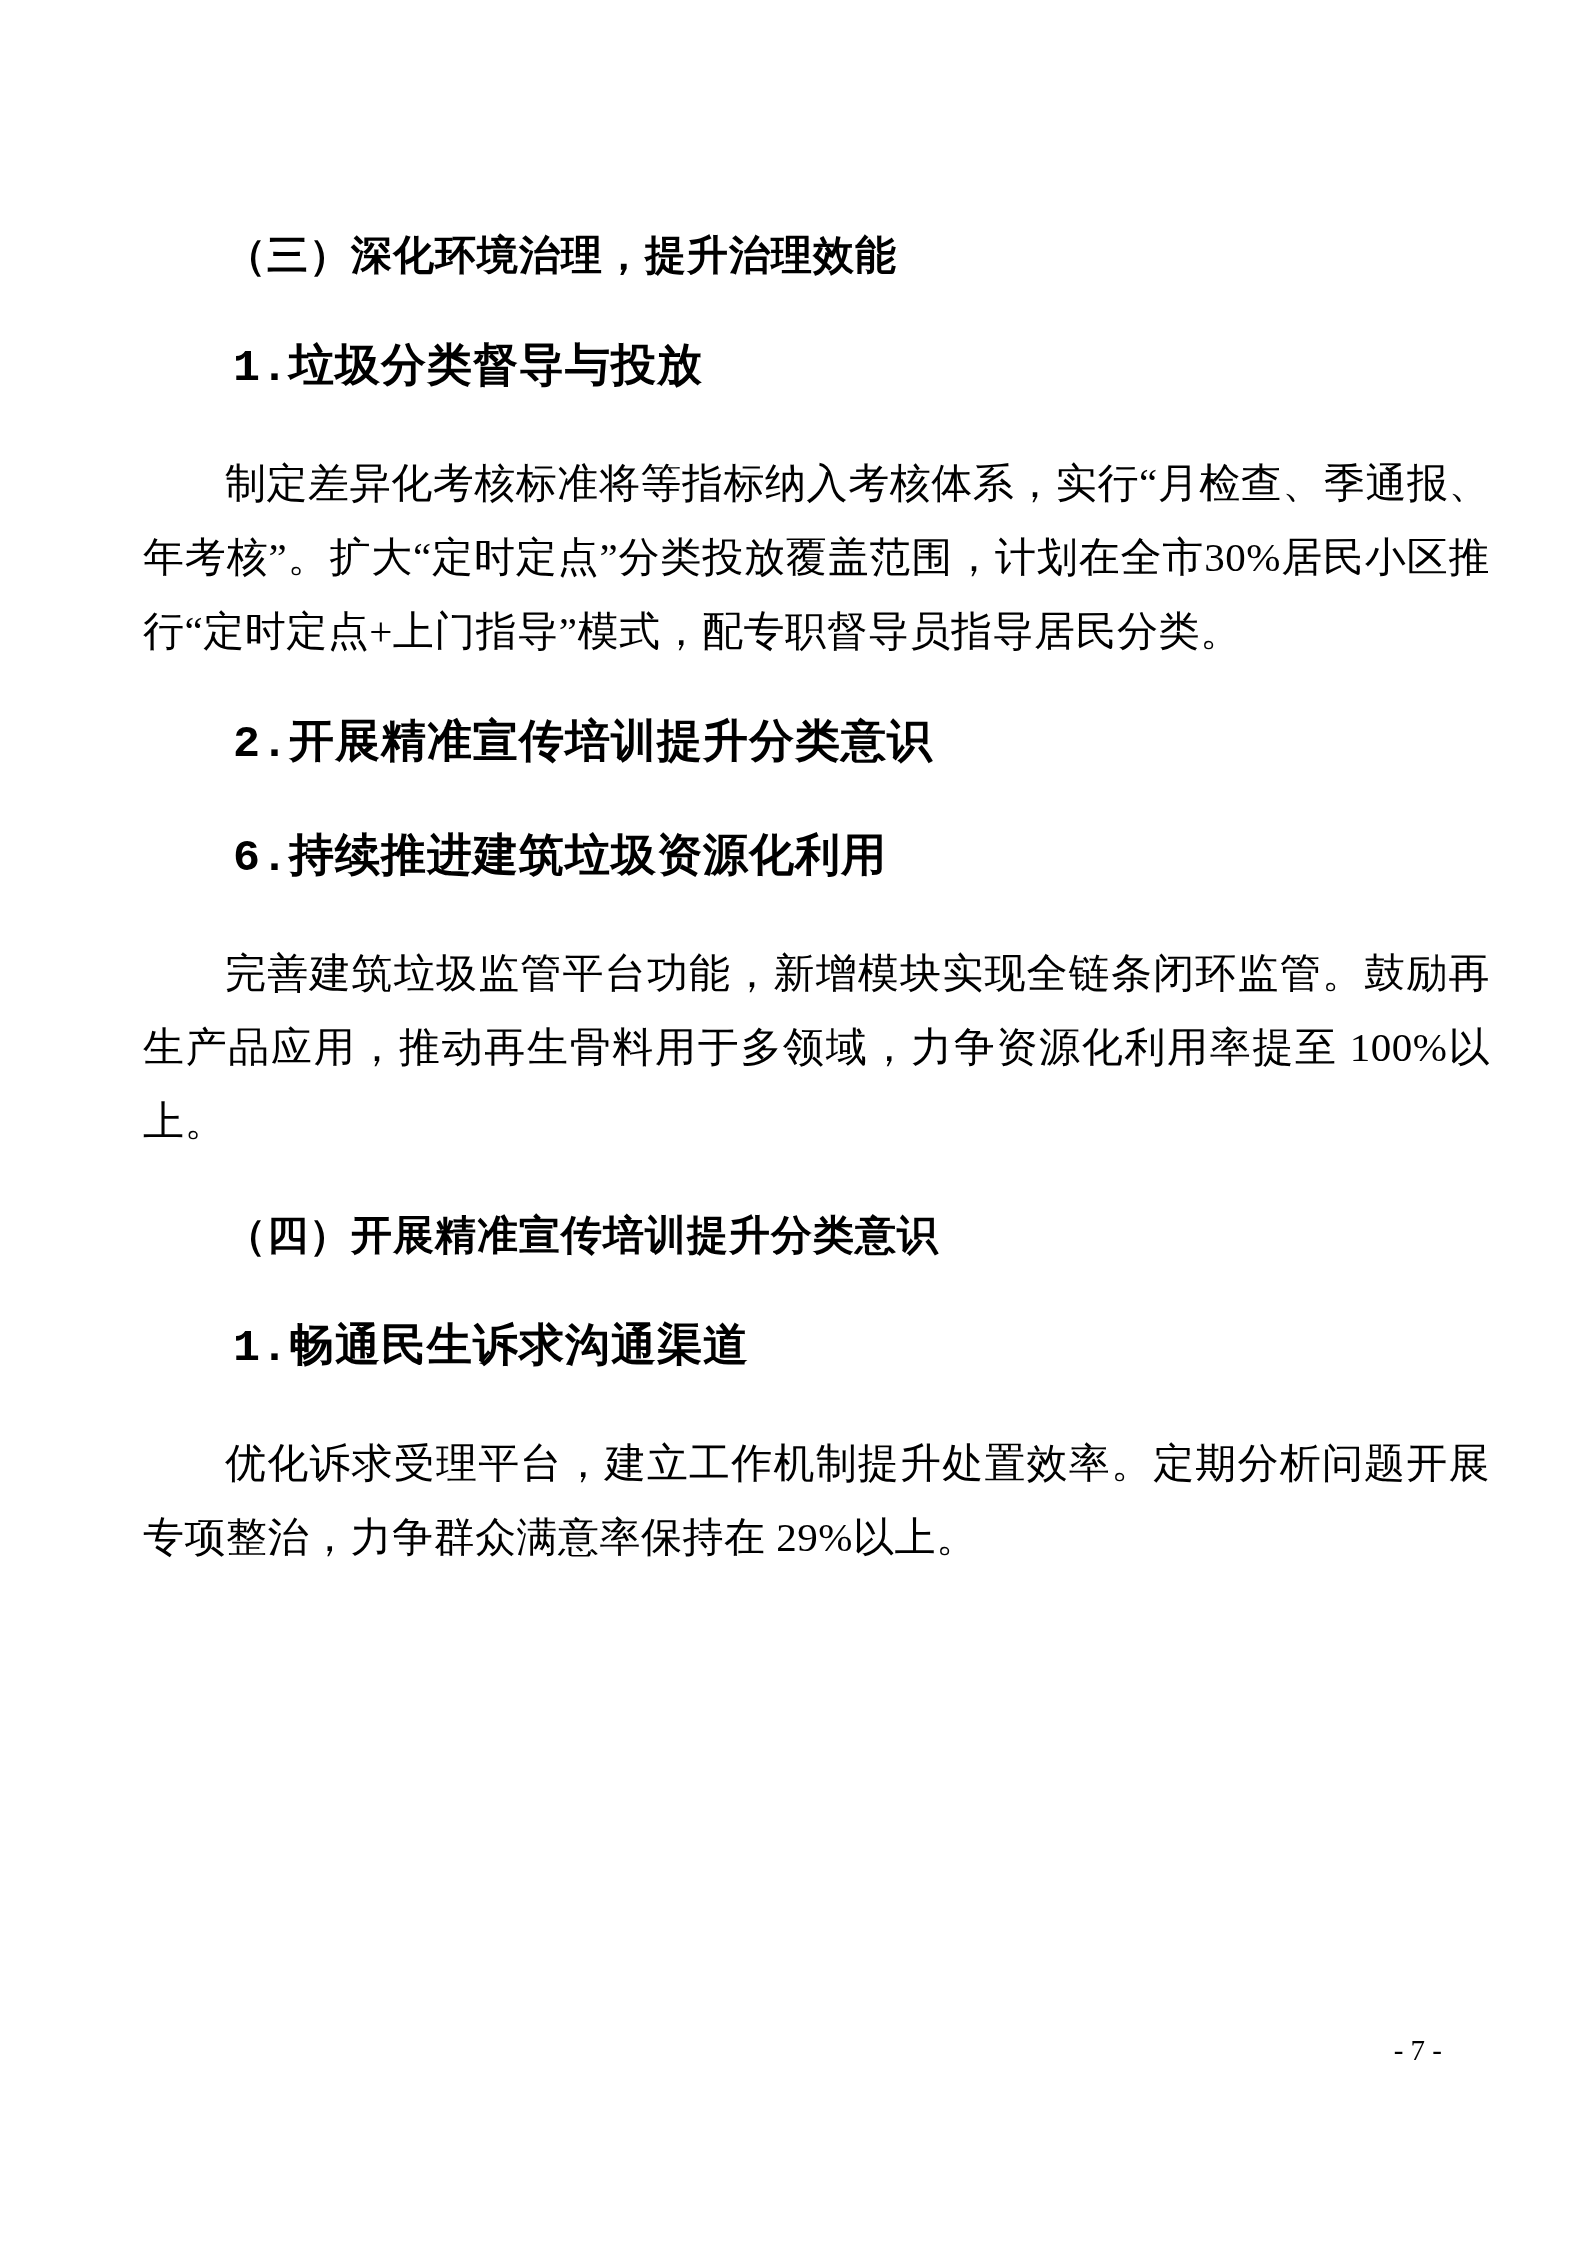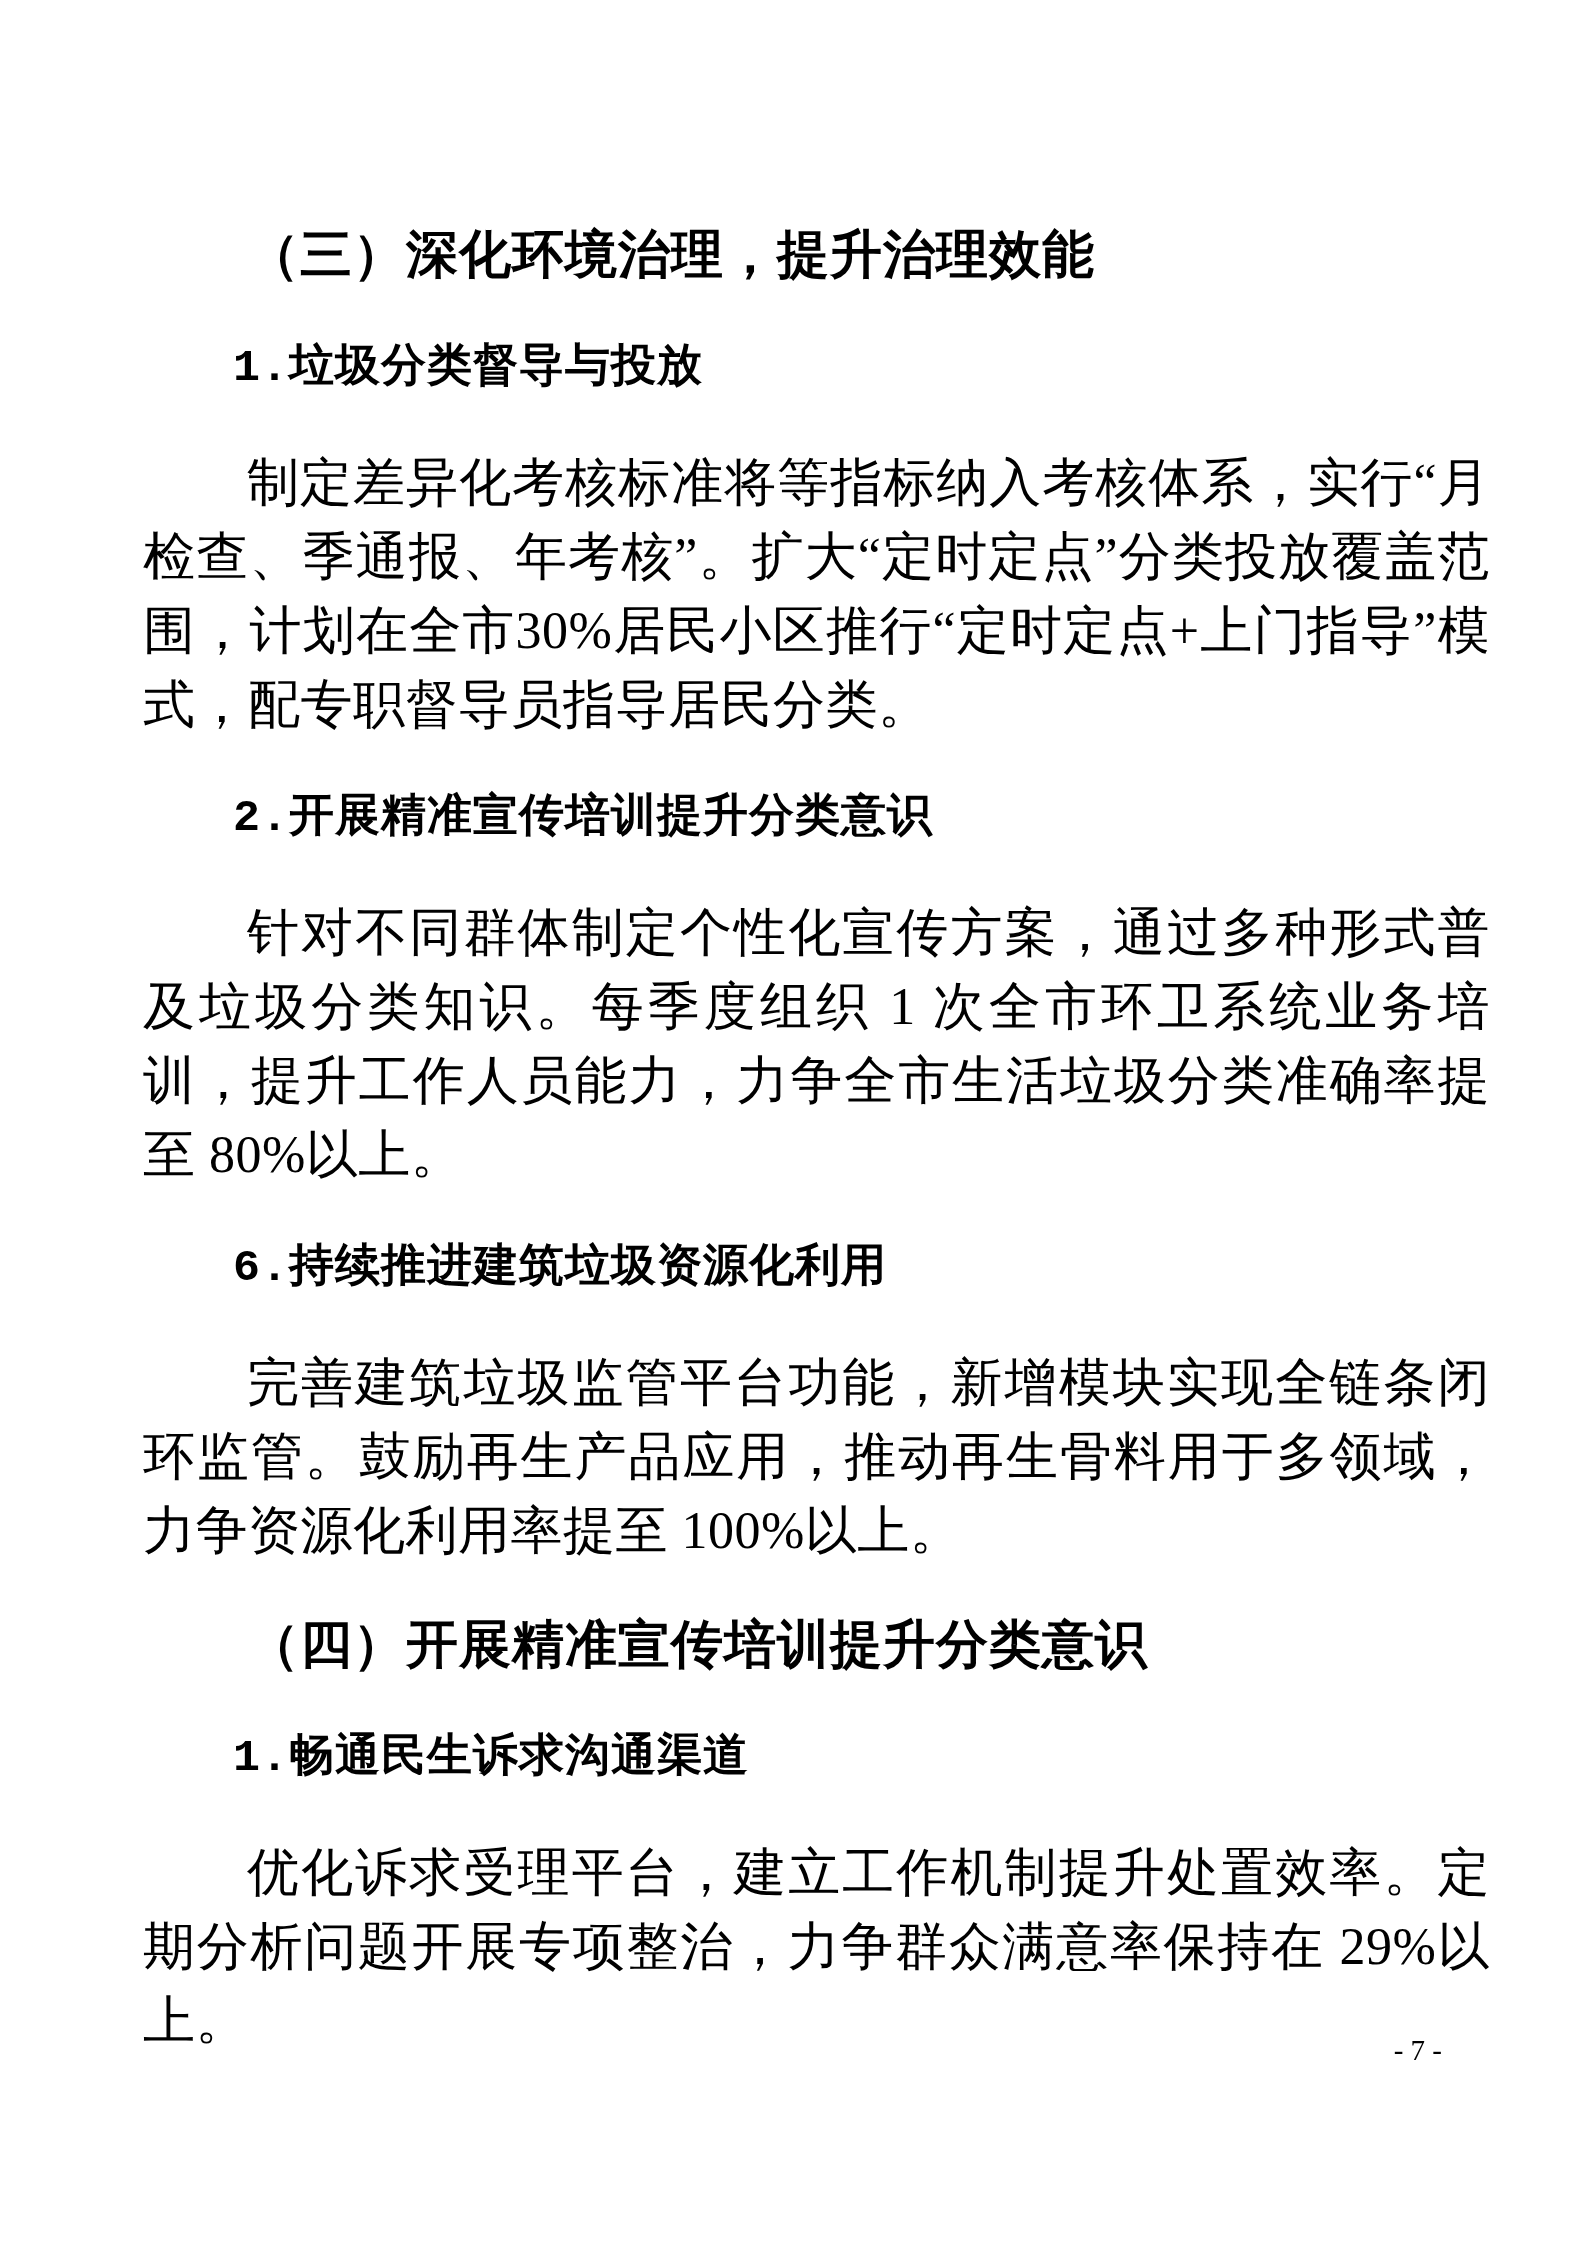--- a/index.html
+++ b/index.html
@@ -18,21 +18,21 @@
   }
   .content {
     position: absolute;
     left: 143px;
     right: 98px;
     top: 218px;
   }
   .blk {
     margin: 40px 0 0 0;
     text-indent: 2em;
-    font-size: 52px;
+    font-size: 41px;
     line-height: 74px;
     font-weight: normal;
   }
   .blk:first-child {
     margin-top: 0;
   }
   .section-heading {
     font-family: "Liberation Serif", "DejaVu Serif", serif;
     font-weight: bold;
     letter-spacing: 1px;
@@ -64,21 +64,20 @@
 <div class="page">
   <main class="content">
     <h2 class="blk section-heading">（三）深化环境治理，提升治理效能</h2>
 
     <h3 class="blk subsection-heading">1.垃圾分类督导与投放</h3>
 
     <p class="blk paragraph">制定差异化考核标准将等指标纳入考核体系，实行“月检查、季通报、年考核”。扩大“定时定点”分类投放覆盖范围，计划在全市30%居民小区推行“定时定点+上门指导”模式，配专职督导员指导居民分类。</p>
 
     <h3 class="blk subsection-heading">2.开展精准宣传培训提升分类意识</h3>
 
-    <p class="blk paragraph">针对不同群体制定个性化宣传方案，通过多种形式普及垃圾分类知识。每季度组织 1 次全市环卫系统业务培训，提升工作人员能力，力争全市生活垃圾分类准确率提至 80%以上。</p>
 
     <h3 class="blk subsection-heading">6.持续推进建筑垃圾资源化利用</h3>
 
     <p class="blk paragraph">完善建筑垃圾监管平台功能，新增模块实现全链条闭环监管。鼓励再生产品应用，推动再生骨料用于多领域，力争资源化利用率提至 100%以上。</p>
 
     <h2 class="blk section-heading">（四）开展精准宣传培训提升分类意识</h2>
 
     <h3 class="blk subsection-heading">1.畅通民生诉求沟通渠道</h3>
 
     <p class="blk paragraph">优化诉求受理平台，建立工作机制提升处置效率。定期分析问题开展专项整治，力争群众满意率保持在 29%以上。</p>

